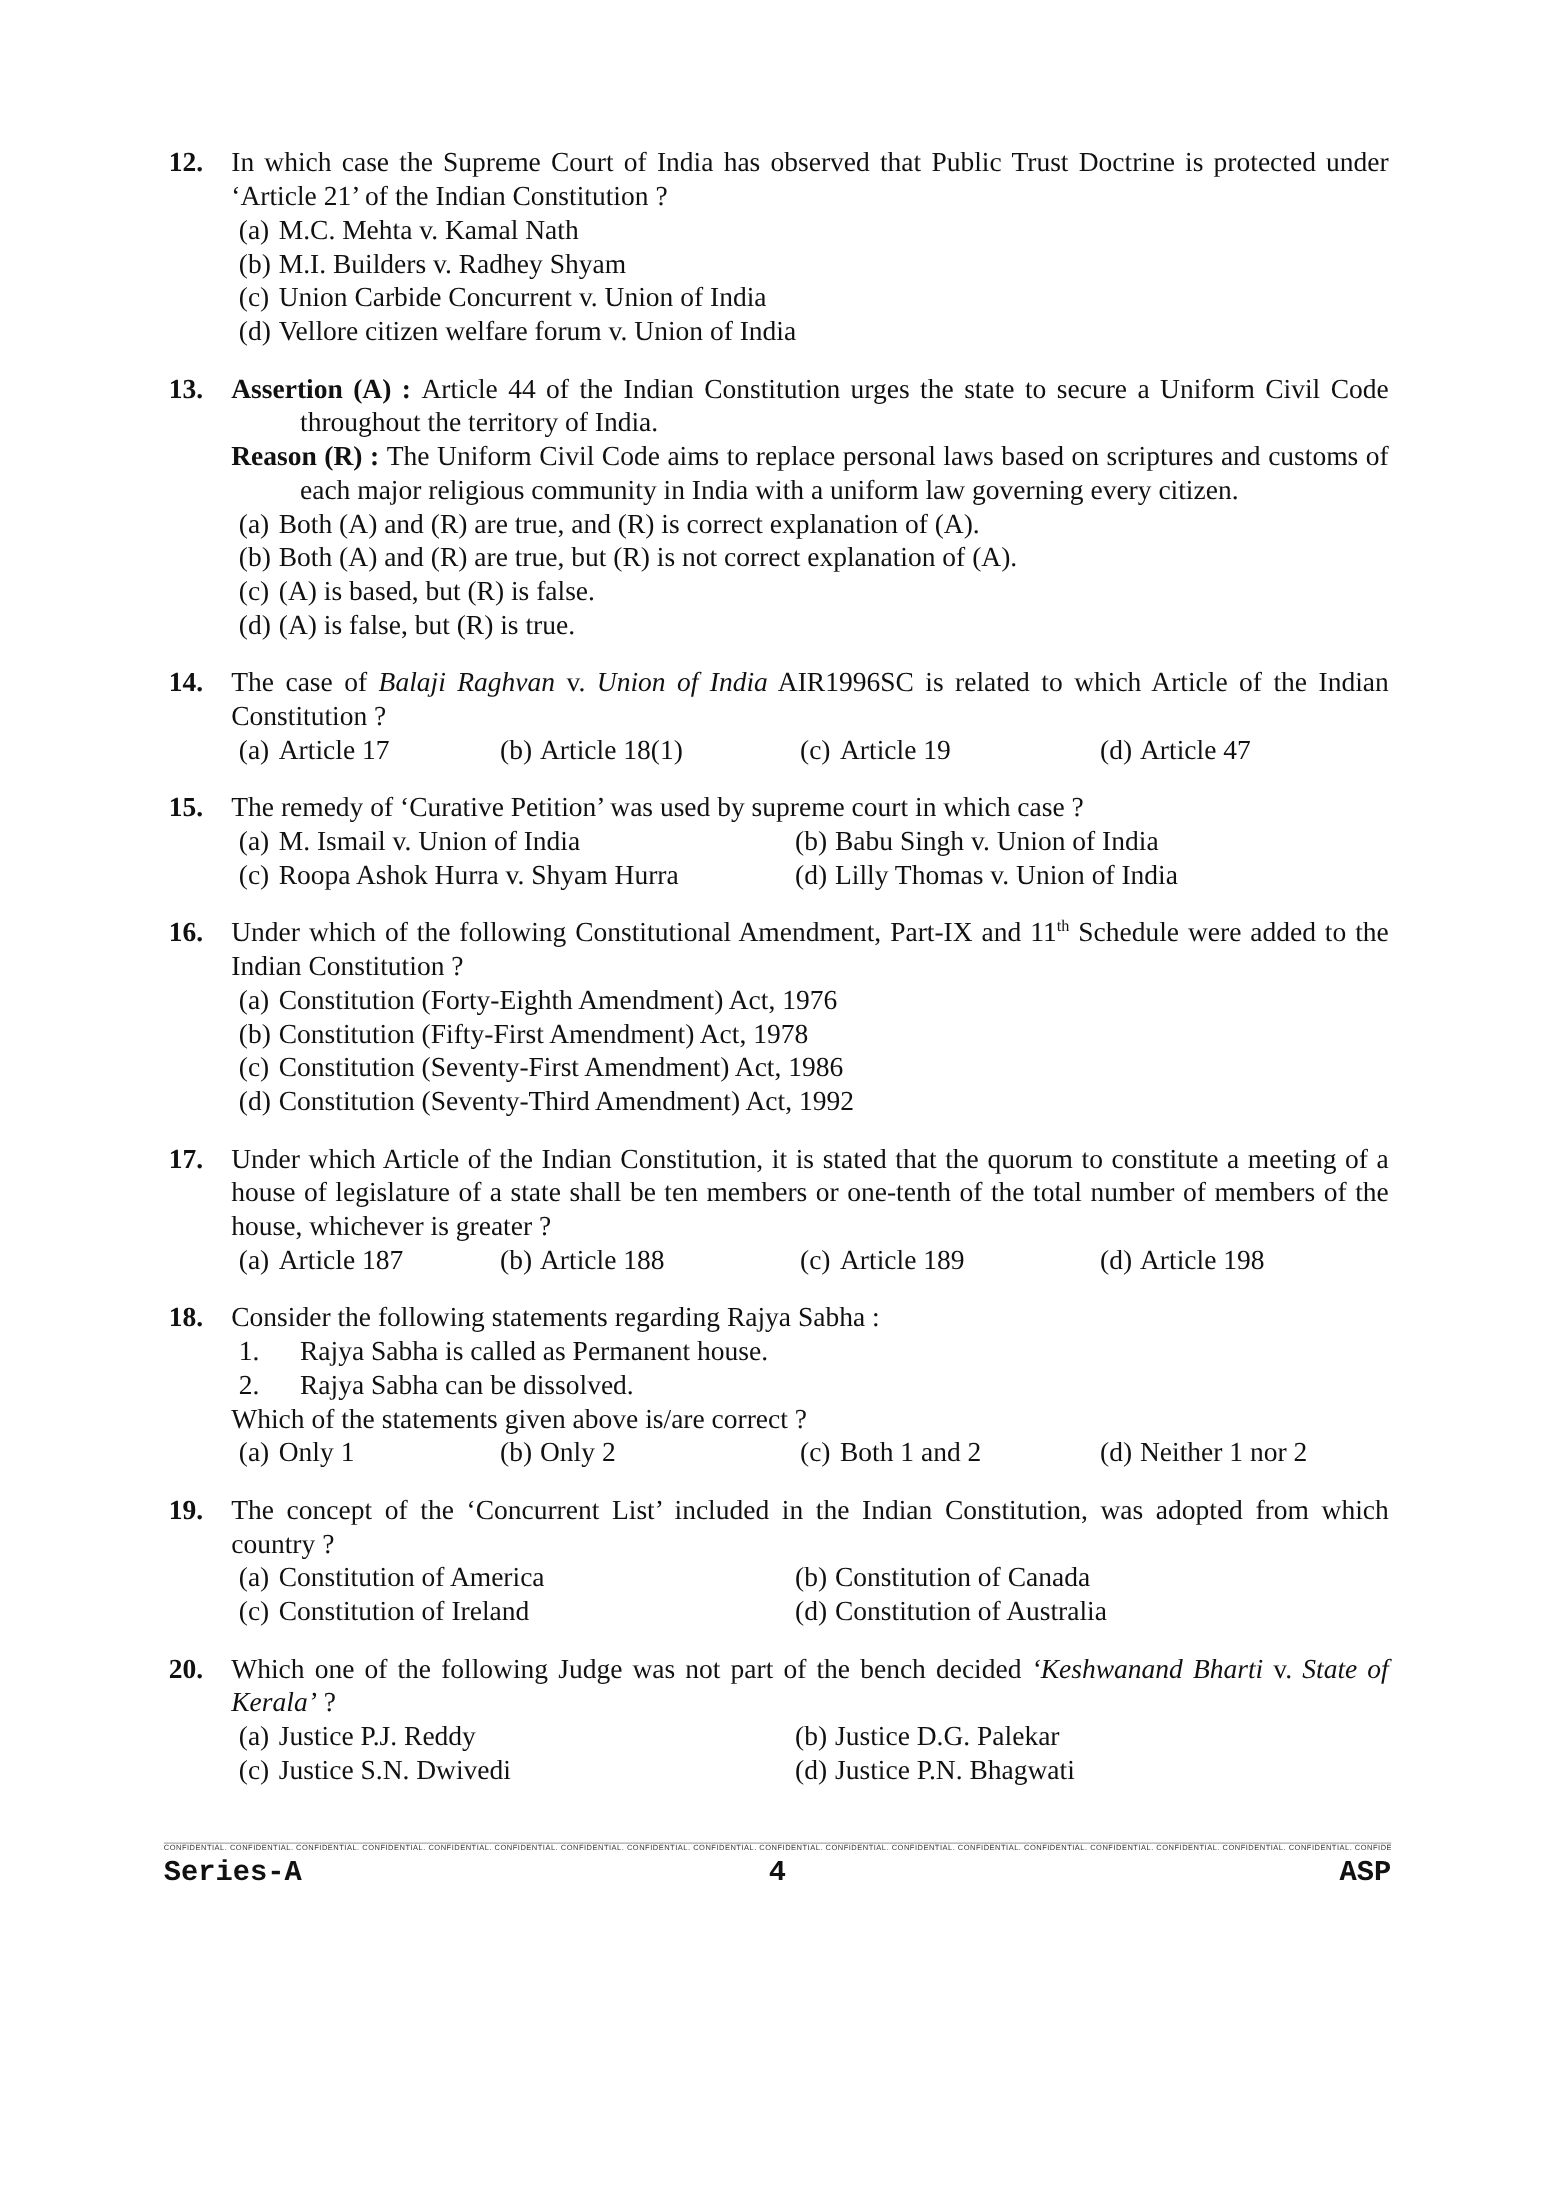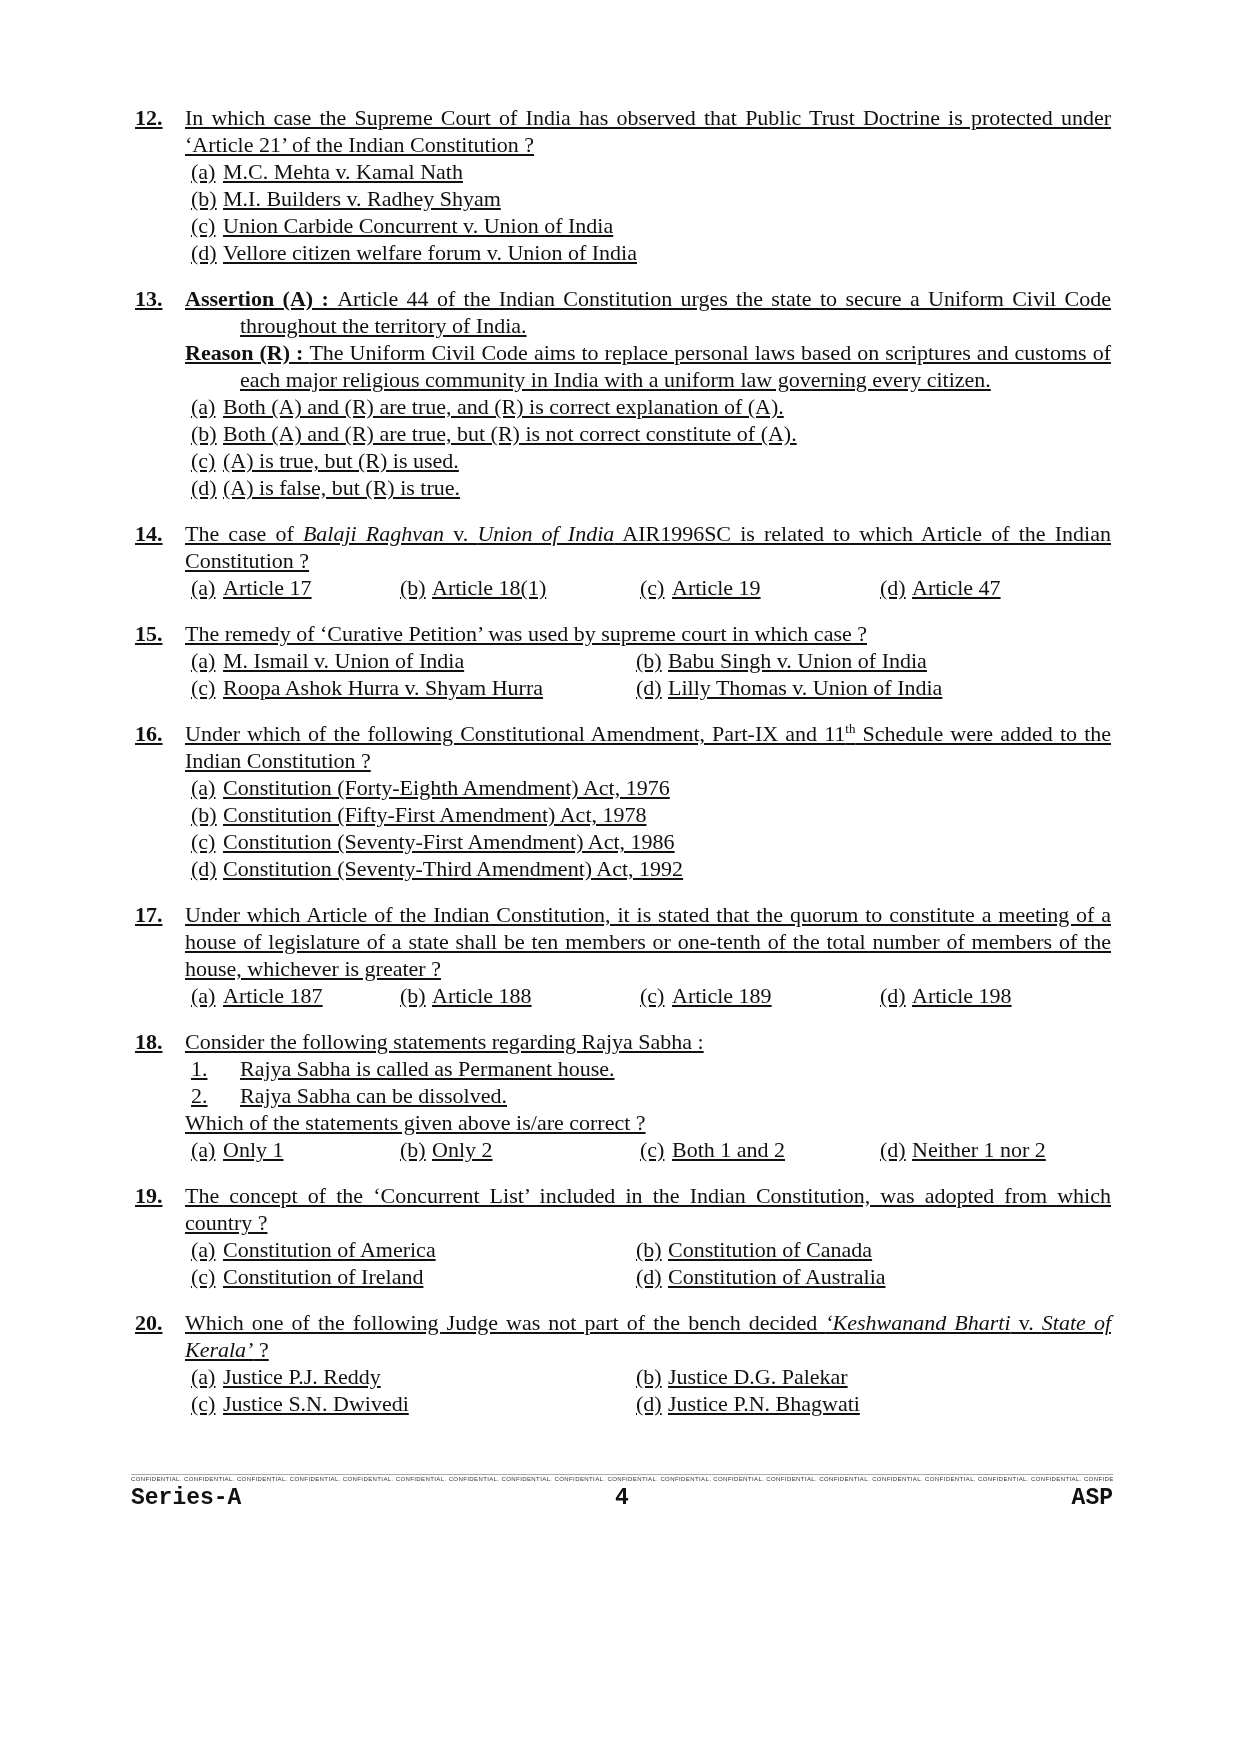--- a/index.html
+++ b/index.html
@@ -2,21 +2,21 @@
 <html><head>
 <meta charset="utf-8">
 <title>Question Paper</title>
 <style>
   html,body{margin:0;padding:0;background:#e8e8e8;}
   .page{
     width:1241px;height:1755px;position:relative;margin:0 auto;
     background:#ffffff;color:#111111;
     font-family:"Liberation Serif","DejaVu Serif",serif;
   }
-  .content{position:absolute;left:135px;top:104px;width:976px;text-decoration:underline;}
+  .content{position:absolute;left:135px;top:116px;width:976px;}
   .question{display:flex;margin-bottom:19px;}
   .qnum{flex:none;width:50px;font-weight:bold;font-size:22px;line-height:27px;}
   .qbody{flex:1;min-width:0;}
   .qpara{font-size:22px;line-height:27px;text-align:justify;}
   .qpara.hang{padding-left:55px;text-indent:-55px;}
   .stmt{display:flex;font-size:22px;line-height:27px;}
   .stmt-num{flex:none;margin-left:6px;width:49px;}
   .stmt-text{flex:1;}
   .opts{font-size:22px;line-height:27px;}
   .opt{display:flex;min-width:0;}
@@ -77,25 +77,25 @@
         <div class="qbody">
           <div class="qpara hang"><b class="run">Assertion (A) : </b><span class="run">Article 44 of the Indian Constitution urges the state to secure a Uniform Civil Code throughout the territory of India.</span></div>
           <div class="qpara hang"><b class="run">Reason (R) : </b><span class="run">The Uniform Civil Code aims to replace personal laws based on scriptures and customs of each major religious community in India with a uniform law governing every citizen.</span></div>
           <div class="opts list">
             <div class="opt">
               <span class="opt-label">(a)</span>
               <span class="opt-text"><span class="run">Both (A) and (R) are true, and (R) is correct explanation of (A).</span></span>
             </div>
             <div class="opt">
               <span class="opt-label">(b)</span>
-              <span class="opt-text"><span class="run">Both (A) and (R) are true, but (R) is not correct constitute of (A).</span></span>
-            </div>
-            <div class="opt">
-              <span class="opt-label">(c)</span>
-              <span class="opt-text"><span class="run">(A) is true, but (R) is used.</span></span>
+              <span class="opt-text"><span class="run">Both (A) and (R) are true, but (R) is not correct explanation of (A).</span></span>
+            </div>
+            <div class="opt">
+              <span class="opt-label">(c)</span>
+              <span class="opt-text"><span class="run">(A) is based, but (R) is false.</span></span>
             </div>
             <div class="opt">
               <span class="opt-label">(d)</span>
               <span class="opt-text"><span class="run">(A) is false, but (R) is true.</span></span>
             </div>
           </div>
         </div>
       </div>
       <div class="question">
         <div class="qnum">14.</div>

